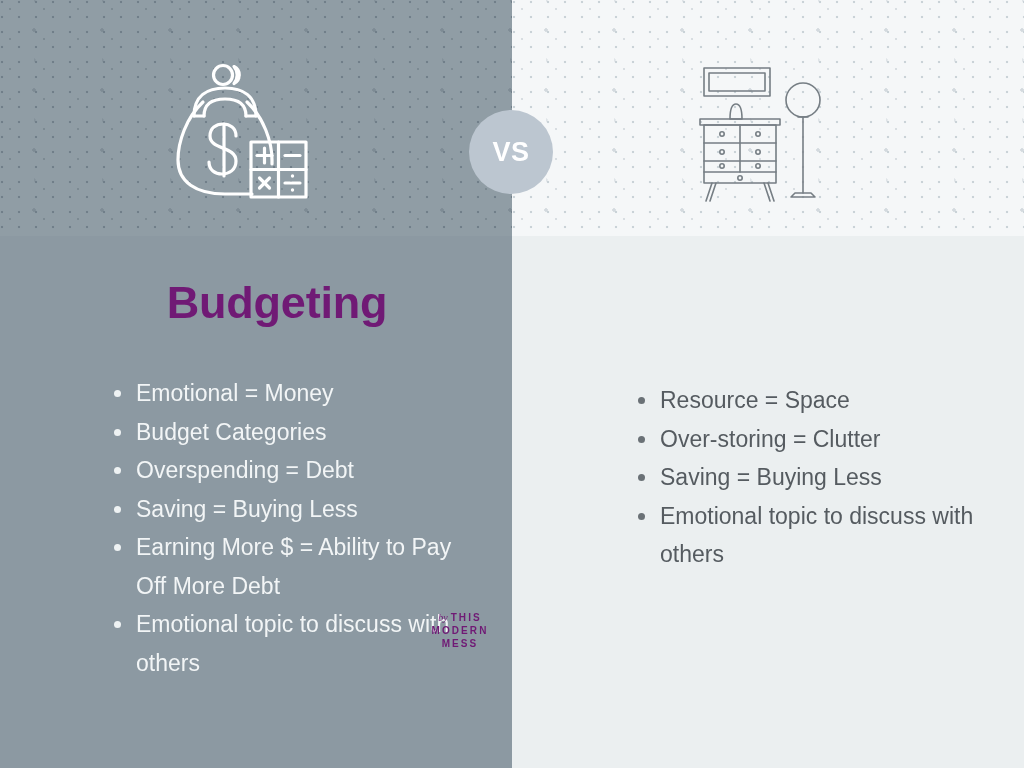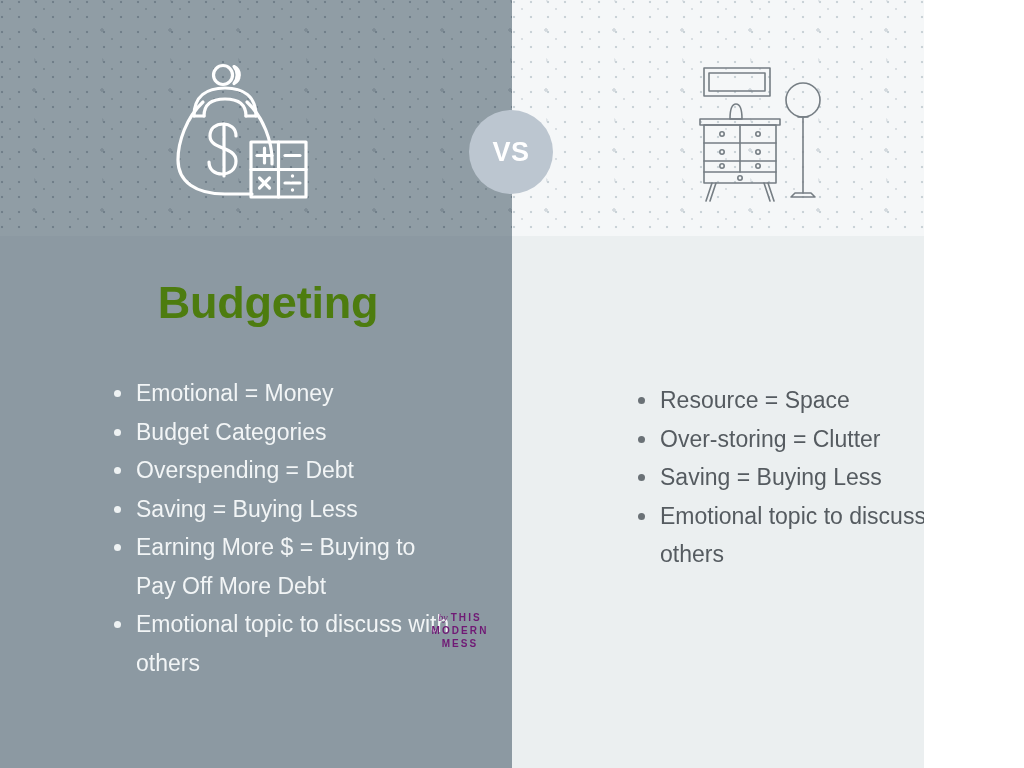--- a/index.html
+++ b/index.html
@@ -5,21 +5,21 @@
   html, body {
     margin: 0;
     padding: 0;
     background: #ffffff;
   }
   body {
     font-family: "Liberation Sans", sans-serif;
   }
   .canvas {
     position: relative;
-    width: 924px;
+    width: 1024px;
     height: 768px;
     overflow: hidden;
     background: #ebeff0;
   }
 
   
   .col {
     position: absolute;
     top: 0;
     width: 512px;
@@ -112,21 +112,21 @@
   .heading {
     position: absolute;
     top: 278px;
     width: 512px;
     text-align: center;
     font-size: 45px;
     font-weight: bold;
     line-height: 1.12;
     letter-spacing: -0.2px;
   }
-  .heading-left  { left: 12px;    color: #4d7c0f; }
+  .heading-left  { left: 0;    color: #701a75; padding-left: 21px; }
   .heading-right { left: 512px; color: #4b5055; }
 
   
   .list {
     position: absolute;
     top: 374px;
     margin: 0;
     padding: 0;
     list-style: none;
   }
@@ -282,21 +282,21 @@
     <span>VS</span>
   </div>
 
   <div class="heading heading-left">Budgeting</div>
 
   <ul class="list list-left">
     <li>Emotional = Money</li>
     <li>Budget Categories</li>
     <li>Overspending = Debt</li>
     <li>Saving = Buying Less</li>
-    <li>Earning More $ = Buying to Pay Off More Debt</li>
+    <li>Earning More $ = Ability to Pay Off More Debt</li>
     <li>Emotional topic to discuss with others</li>
   </ul>
 
   <ul class="list list-right">
     <li>Resource = Space</li>
     <li>Over-storing = Clutter</li>
     <li>Saving = Buying Less</li>
     <li>Emotional topic to discuss with others</li>
   </ul>
 

